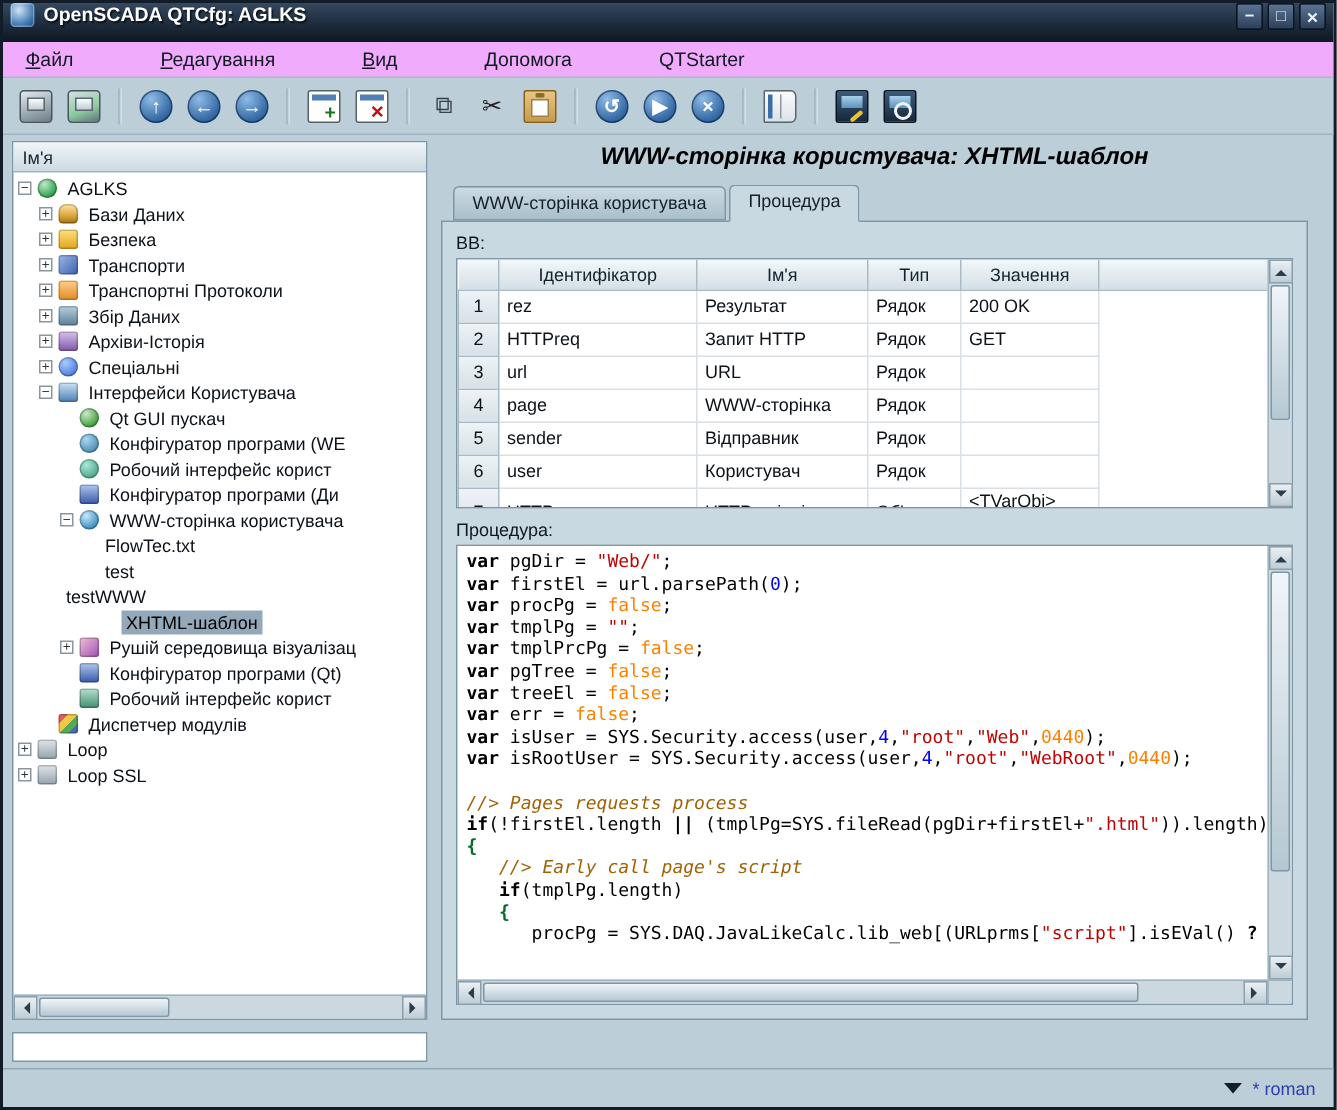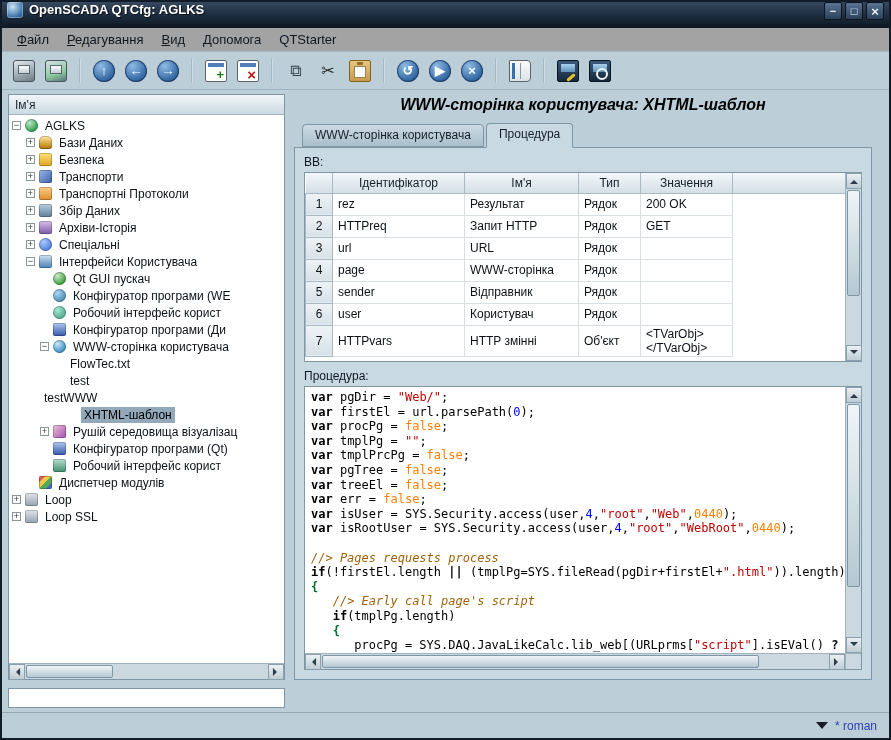--- a/index.html
+++ b/index.html
@@ -18,21 +18,21 @@
   .win-btns{display:flex;gap:3px;}
   .wbtn{width:18px;height:18px;display:flex;align-items:center;justify-content:center;
     color:#eaf2f9;font-size:11px;font-weight:bold;border-radius:2px;
     background:linear-gradient(180deg,#5a7493,#2c405a);border:1px solid #0c1420;}
   .wbtn.min::before{content:"−";}
   .wbtn.max::before{content:"□";}
   .wbtn.close::before{content:"×";font-size:13px;}
 
   
   .menubar{position:absolute;top:26px;left:0;right:0;height:24px;display:flex;align-items:center;
-    padding:0 6px;background:#a3a3a3;border-bottom:1px solid #a6bac6;}
+    padding:0 6px;background:#f0abfc;border-bottom:1px solid #a6bac6;gap:40px;}
   .mi{padding:3px 9px;font-size:13px;color:#101820;}
   .mi.accel::first-letter{text-decoration:underline;}
 
   
   .toolbar{position:absolute;top:50px;left:0;right:0;height:38px;display:flex;align-items:center;
     padding:0 7px;gap:2px;background:#bccfd9;border-bottom:1px solid #9fb4c0;}
   .tb-sep{width:2px;height:24px;margin:0 6px;flex:none;
     background:linear-gradient(90deg,#8ea3b0,#e6eff4);}
   .tb-btn{width:30px;height:30px;display:flex;align-items:center;justify-content:center;border-radius:3px;flex:none;}
   .tbi{width:22px;height:22px;display:flex;align-items:center;justify-content:center;
@@ -122,21 +122,21 @@
   .tabs{display:flex;align-items:flex-end;margin:9px 0 0 8px;flex:none;position:relative;z-index:2;}
   .tab{padding:3px 12px 4px;font-size:12px;border:1px solid #7e97a6;border-radius:4px 4px 0 0;
     background:linear-gradient(#ccdae3,#a9bfcb);margin-right:2px;color:#16202a;}
   .tab.active{background:#c9d9e2;padding-bottom:6px;margin-bottom:-1px;border-bottom:1px solid #c9d9e2;}
   .panel{flex:1;min-height:0;border:1px solid #7e97a6;background:#c9d9e2;display:flex;flex-direction:column;
     padding:6px 9px 9px;position:relative;z-index:1;justify-content:space-between;}
   .io-label,.proc-label{font-size:12px;color:#10181f;margin:1px 0 3px;flex:none;}
   .proc-label{margin-top:7px;}
 
   
-  .table-wrap{height:190px;flex:none;border:1px solid #7e97a6;background:#fff;display:flex;}
+  .table-wrap{height:167px;flex:none;border:1px solid #7e97a6;background:#fff;display:flex;}
   .grid{flex:1;overflow:hidden;}
   table{border-collapse:collapse;width:100%;table-layout:fixed;font-size:12px;}
   th{height:20px;font-weight:normal;background:linear-gradient(#f3f7f9,#d3dfe6);
     border:1px solid #a9bac4;border-top:none;padding:0 4px;color:#16202a;}
   th:first-child{border-left:none;}
   th.num-h{width:27px;}
   th.c-id{width:132px;}
   th.c-name{width:114px;}
   th.c-type{width:62px;}
   th.c-val{width:92px;}

